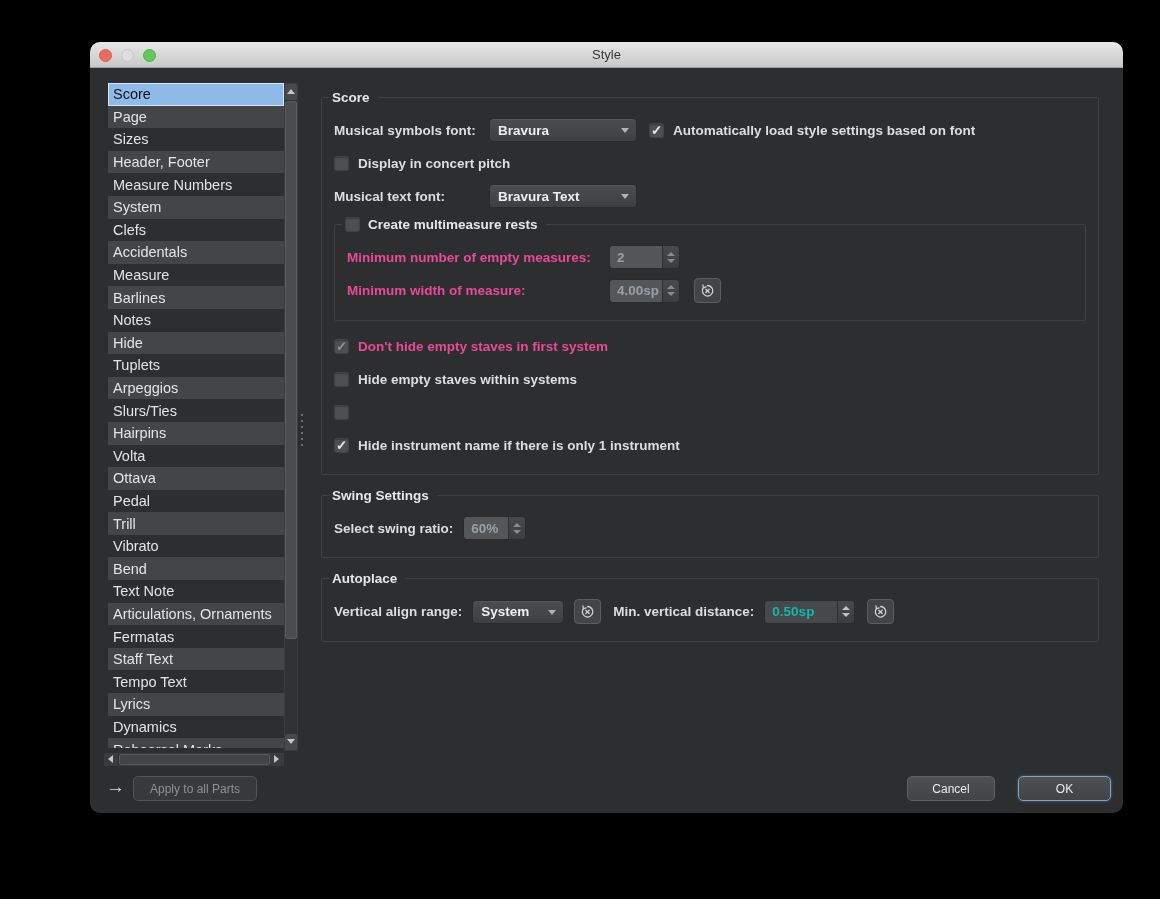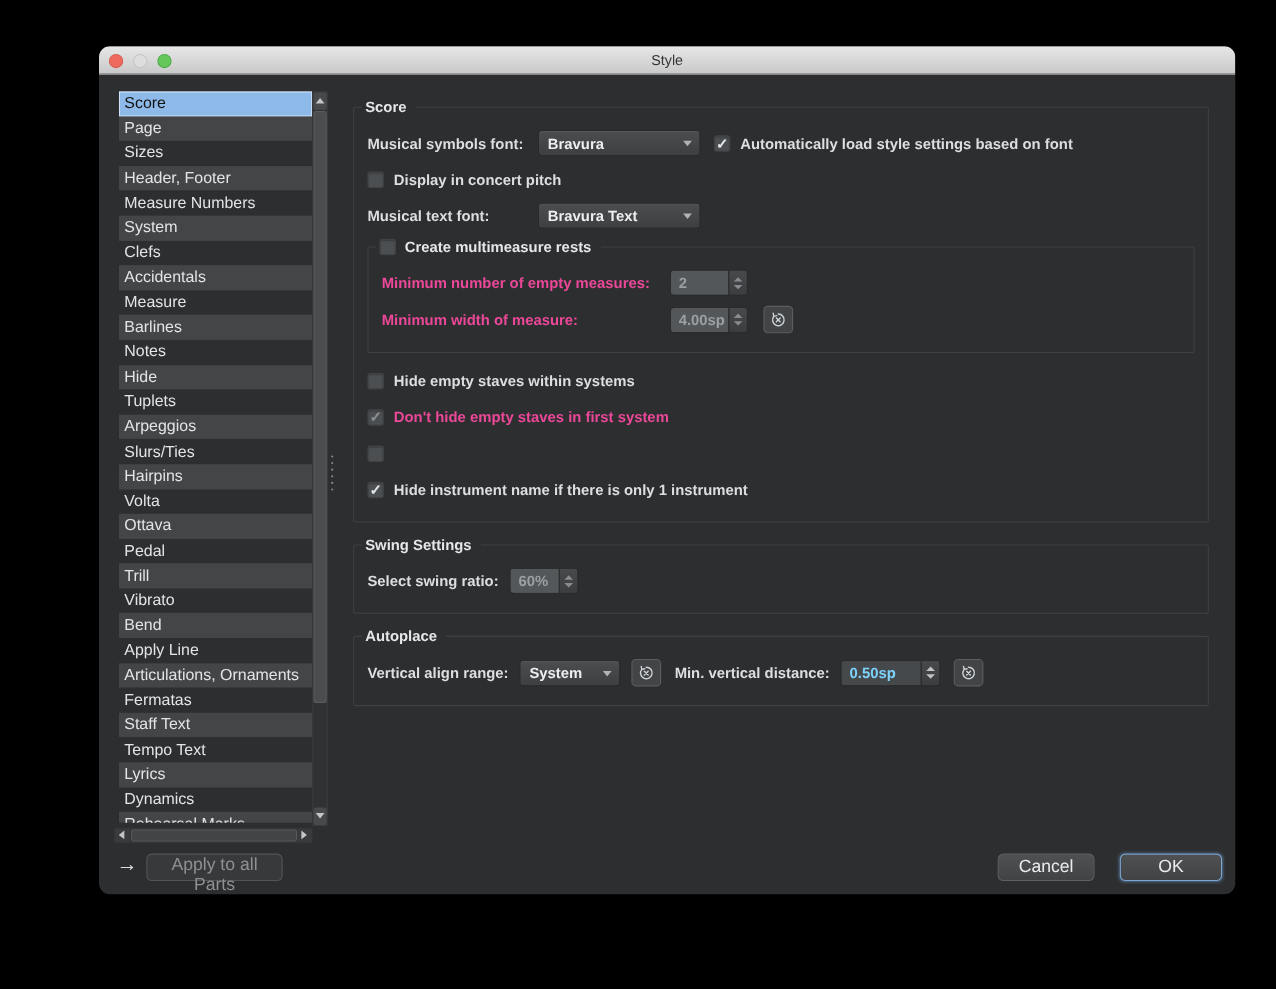--- a/index.html
+++ b/index.html
@@ -80,40 +80,40 @@
   .checkbox.disabled.checked::after{color:#8d9093;}
   
   .radio-group{display:flex;align-items:center;margin-right:26px;}
   .radio{position:relative;width:15px;height:15px;border-radius:50%;background:#4c4f52;
          border:1px solid #404244;flex:none;}
   .radio.selected::after{content:"";position:absolute;left:3.5px;top:3.5px;width:6px;height:6px;
          border-radius:50%;background:#d6d9db;}
   .radio-label{margin-left:8px;}
   
   .spin{display:flex;height:24px;border:1px solid #2a2b2c;border-radius:4px;overflow:hidden;flex:none;}
-  .spin-val{display:flex;align-items:center;padding:0 7px;background:#46494c;color:#7dd3fc;}
+  .spin-val{display:flex;align-items:center;padding:0 7px;background:#46494c;color:#14b8a6;}
   .spin.disabled .spin-val{background:#53575a;color:#9aa0a4;}
   .spin-btns{width:17px;background:linear-gradient(#47494b,#3b3d3f);border-left:1px solid #2e2f30;
              display:flex;flex-direction:column;align-items:center;justify-content:center;gap:3px;}
   .spin-btns .up{width:0;height:0;border-left:4px solid transparent;border-right:4px solid transparent;
              border-bottom:4.5px solid #c0c4c8;}
   .spin-btns .dn{width:0;height:0;border-left:4px solid transparent;border-right:4px solid transparent;
              border-top:4.5px solid #c0c4c8;}
   .spin.disabled .spin-btns .up{border-bottom-color:#888c90;}
   .spin.disabled .spin-btns .dn{border-top-color:#888c90;}
   .sv-w52{width:52px;}
   .sv-w44{width:44px;}
   .sv-w72{width:72px;}
   
   .reset{width:27px;height:25px;background:#424446;border:1px solid #5b5d5f;border-radius:4px;
          color:#cdd2d6;display:flex;align-items:center;justify-content:center;padding:0;cursor:default;}
   
   .apply-arrow{position:absolute;left:16px;top:734px;font-size:19px;color:#dcdee0;}
   .btn{position:absolute;top:734px;height:25px;font-family:"Liberation Sans",sans-serif;
-       font-size:16px;color:#eaecee;background:linear-gradient(#4e5052,#414345);
+       font-size:12px;color:#eaecee;background:linear-gradient(#4e5052,#414345);
        border:1px solid #5e6062;border-radius:5px;cursor:default;}
   .apply-btn{left:43px;width:124px;color:#8e9193;background:#38393b;border-color:#525456;}
   .cancel-btn{right:128px;width:88px;}
   .ok-btn{right:12px;width:93px;border:1px solid #7ba6d4;box-shadow:0 0 3px rgba(110,160,215,.55);}
   .mr10{margin-right:10px;} .mr12{margin-right:12px;} .mr14{margin-right:14px;}
   .inner-group{margin:10px 0 12px 0;}
   .bold{font-weight:700;}
 </style>
 </head>
 <body>
@@ -144,21 +144,21 @@
         <div class="side-item">Tuplets</div>
         <div class="side-item alt">Arpeggios</div>
         <div class="side-item">Slurs/Ties</div>
         <div class="side-item alt">Hairpins</div>
         <div class="side-item">Volta</div>
         <div class="side-item alt">Ottava</div>
         <div class="side-item">Pedal</div>
         <div class="side-item alt">Trill</div>
         <div class="side-item">Vibrato</div>
         <div class="side-item alt">Bend</div>
-        <div class="side-item">Apply Line</div>
+        <div class="side-item">Text Note</div>
         <div class="side-item alt">Articulations, Ornaments</div>
         <div class="side-item">Fermatas</div>
         <div class="side-item alt">Staff Text</div>
         <div class="side-item">Tempo Text</div>
         <div class="side-item alt">Lyrics</div>
         <div class="side-item">Dynamics</div>
         <div class="side-item alt">Rehearsal Marks</div>
       </div>
 
     <div class="vscroll">
@@ -249,26 +249,26 @@
                 <path d="M8 2.7 A5.6 5.6 0 1 1 3.7 4.8" fill="none" stroke="currentColor" stroke-width="1.4" stroke-linecap="round"></path>
                 <path d="M3.1 1.9 L3.7 4.9 L6.6 4.2" fill="none" stroke="currentColor" stroke-width="1.3" stroke-linejoin="round" stroke-linecap="round"></path>
                 <path d="M6.2 6.6 l3.6 3.6 M9.8 6.6 l-3.6 3.6" stroke="currentColor" stroke-width="1.4" stroke-linecap="round"></path>
               </svg>
             </button>
           </div>
         </fieldset>
 
         <div id="score-checks">
             <div class="frow">
+              <span class="checkbox checked disabled"></span>
+              <span class="cb-label dim">Don't hide empty staves in first system</span>
+            </div>
+            <div class="frow">
               <span class="checkbox"></span>
               <span class="cb-label">Hide empty staves within systems</span>
-            </div>
-            <div class="frow">
-              <span class="checkbox checked disabled"></span>
-              <span class="cb-label dim">Don't hide empty staves in first system</span>
             </div>
             <div class="frow">
               <span class="checkbox"></span>
             </div>
             <div class="frow">
               <span class="checkbox checked"></span>
               <span class="cb-label">Hide instrument name if there is only 1 instrument</span>
             </div>
           </div>
       </fieldset>

